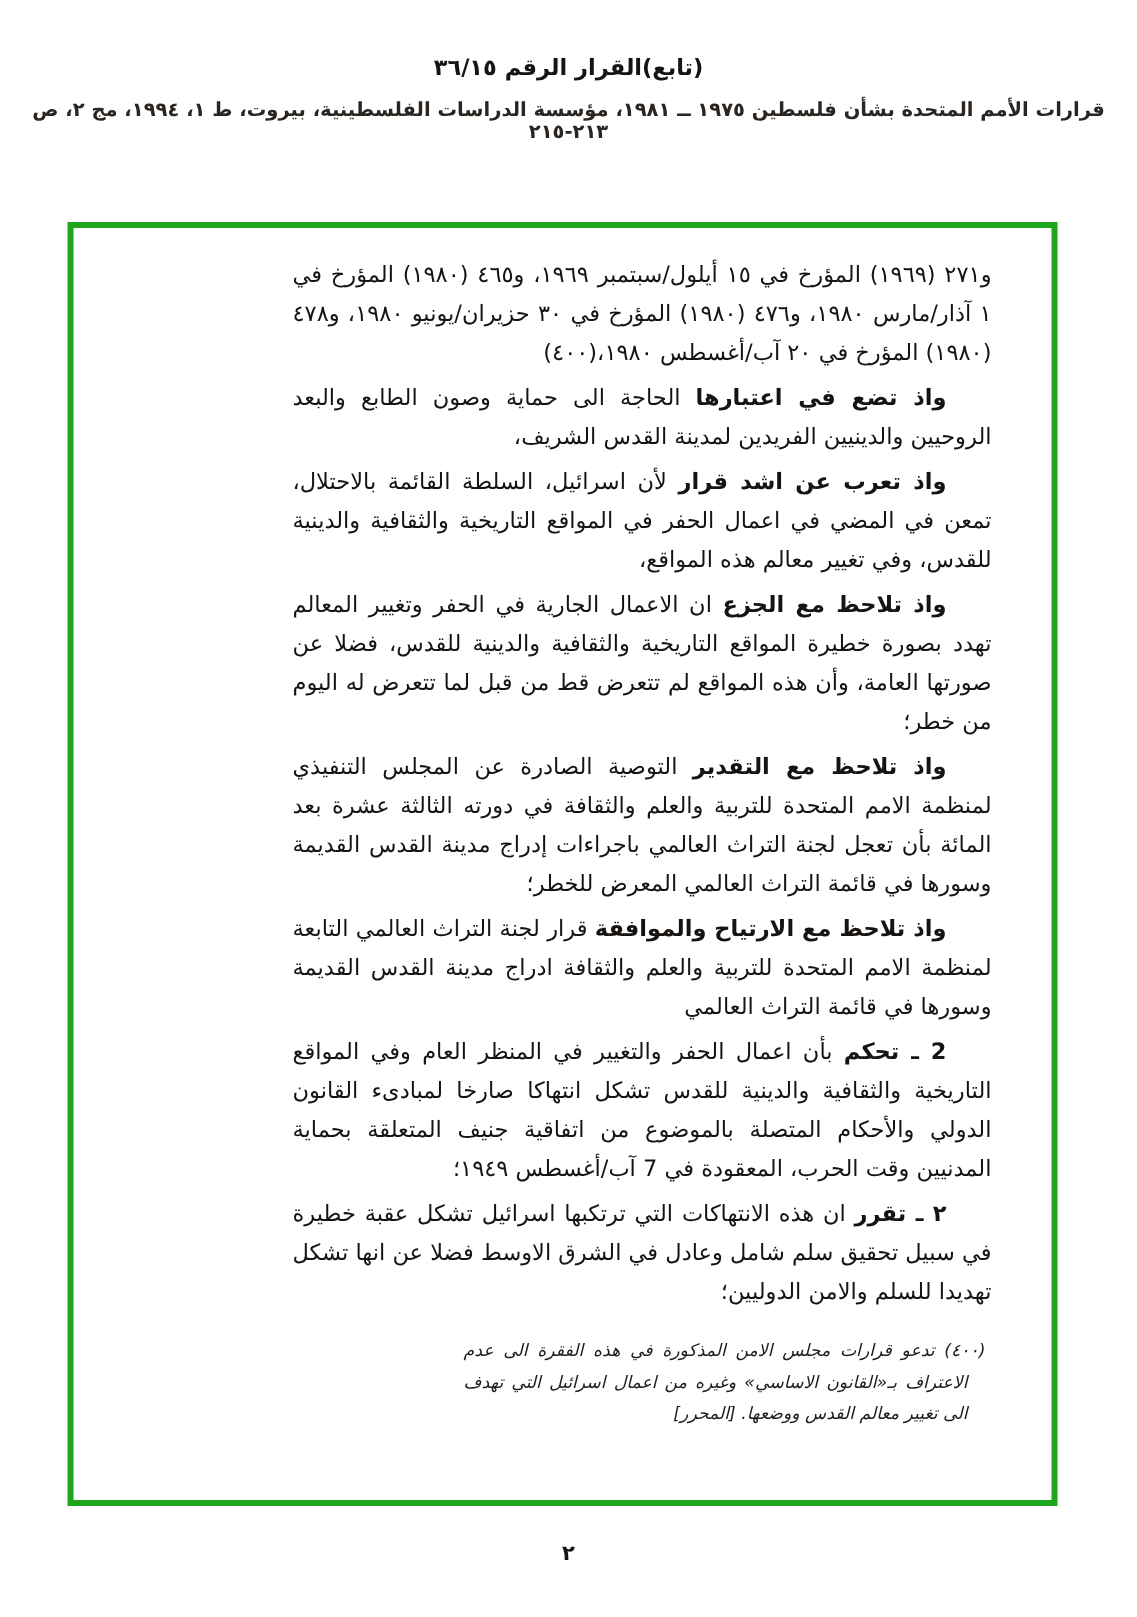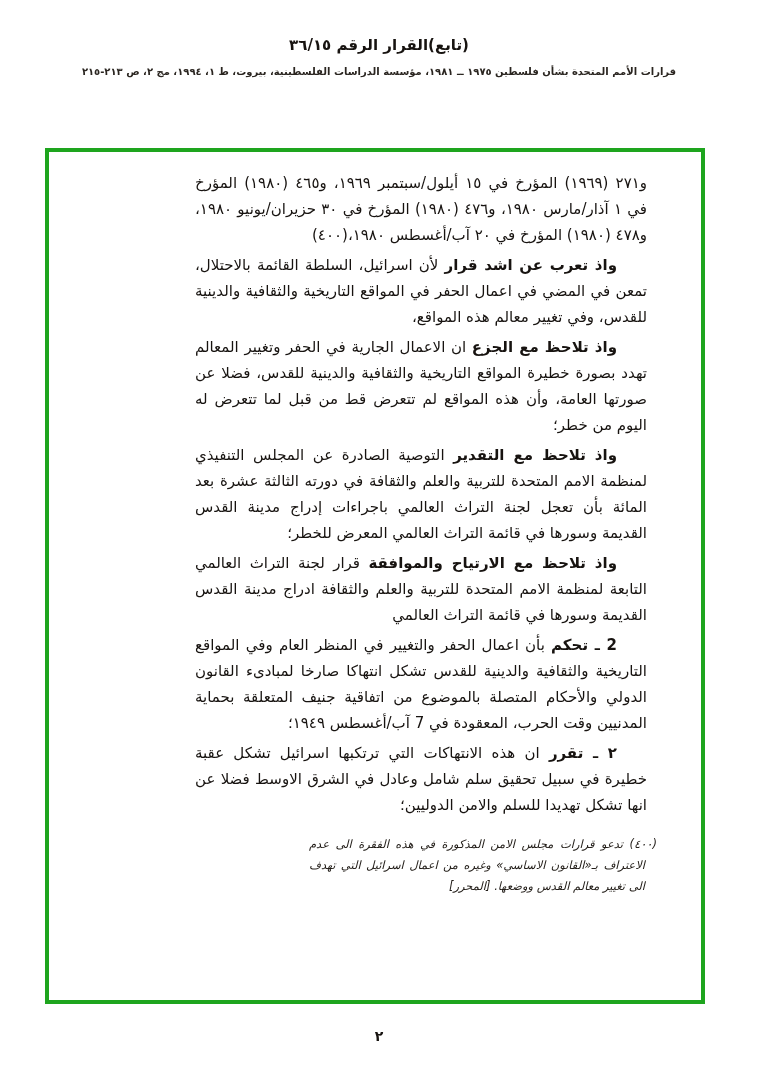--- a/index.html
+++ b/index.html
@@ -25,40 +25,40 @@
     direction: rtl;
     text-align: center;
     padding-top: 36px;
   }
   .title {
     font-size: 15px;
     font-weight: bold;
     letter-spacing: 0.5px;
   }
   .subtitle {
-    font-size: 10px;
+    font-size: 13px;
     font-weight: bold;
     margin-top: 12px;
     color: #2a2520;
   }
   .frame {
     position: absolute;
     left: 45px;
     top: 148px;
     width: 660px;
     height: 856px;
     border: 4px solid #1ea51e;
     box-sizing: border-box;
     background: #ffffff;
     overflow: hidden;
   }
   .content {
     direction: rtl;
     text-align: justify;
-    padding: 18px 54px 0 146px;
+    padding: 18px 40px 0 146px;
     font-size: 15px;
     line-height: 26px;
   }
   .para {
     margin: 0 0 4px 0;
     text-indent: 30px;
   }
   .para.no-indent {
     text-indent: 0;
   }
@@ -95,20 +95,21 @@
   <div class="header">
     <div class="title">(تابع)القرار الرقم ٣٦/١٥</div>
     <div class="subtitle">قرارات الأمم المتحدة بشأن فلسطين ١٩٧٥ ــ ١٩٨١، مؤسسة الدراسات الفلسطينية، بيروت، ط ١، ١٩٩٤، مج ٢، ص ٢١٣-٢١٥</div>
   </div>
 
   <div class="frame" style="border-color: rgb(30, 165, 30);">
     <div class="content">
 
       <p class="para no-indent"><span class="lead"></span><span>و٢٧١ (١٩٦٩) المؤرخ في ١٥ أيلول/سبتمبر ١٩٦٩، و٤٦٥ (١٩٨٠) المؤرخ في ١ آذار/مارس ١٩٨٠، و٤٧٦ (١٩٨٠) المؤرخ في ٣٠ حزيران/يونيو ١٩٨٠، و٤٧٨ (١٩٨٠) المؤرخ في ٢٠ آب/أغسطس ١٩٨٠،(٤٠٠)</span></p>
 
+      <p class="para"><span class="lead">واذ تضع في اعتبارها</span><span> الحاجة الى حماية وصون الطابع والبعد الروحيين والدينيين الفريدين لمدينة القدس الشريف،</span></p>
 
       <p class="para"><span class="lead">واذ تعرب عن اشد قرار</span><span> لأن اسرائيل، السلطة القائمة بالاحتلال، تمعن في المضي في اعمال الحفر في المواقع التاريخية والثقافية والدينية للقدس، وفي تغيير معالم هذه المواقع،</span></p>
 
       <p class="para"><span class="lead">واذ تلاحظ مع الجزع</span><span> ان الاعمال الجارية في الحفر وتغيير المعالم تهدد بصورة خطيرة المواقع التاريخية والثقافية والدينية للقدس، فضلا عن صورتها العامة، وأن هذه المواقع لم تتعرض قط من قبل لما تتعرض له اليوم من خطر؛</span></p>
 
       <p class="para"><span class="lead">واذ تلاحظ مع التقدير</span><span> التوصية الصادرة عن المجلس التنفيذي لمنظمة الامم المتحدة للتربية والعلم والثقافة في دورته الثالثة عشرة بعد المائة بأن تعجل لجنة التراث العالمي باجراءات إدراج مدينة القدس القديمة وسورها في قائمة التراث العالمي المعرض للخطر؛</span></p>
 
       <p class="para"><span class="lead">واذ تلاحظ مع الارتياح والموافقة</span><span> قرار لجنة التراث العالمي التابعة لمنظمة الامم المتحدة للتربية والعلم والثقافة ادراج مدينة القدس القديمة وسورها في قائمة التراث العالمي</span></p>
 
       <p class="para"><span class="lead">2 ـ تحكم</span><span> بأن اعمال الحفر والتغيير في المنظر العام وفي المواقع التاريخية والثقافية والدينية للقدس تشكل انتهاكا صارخا لمبادىء القانون الدولي والأحكام المتصلة بالموضوع من اتفاقية جنيف المتعلقة بحماية المدنيين وقت الحرب، المعقودة في 7 آب/أغسطس ١٩٤٩؛</span></p>

